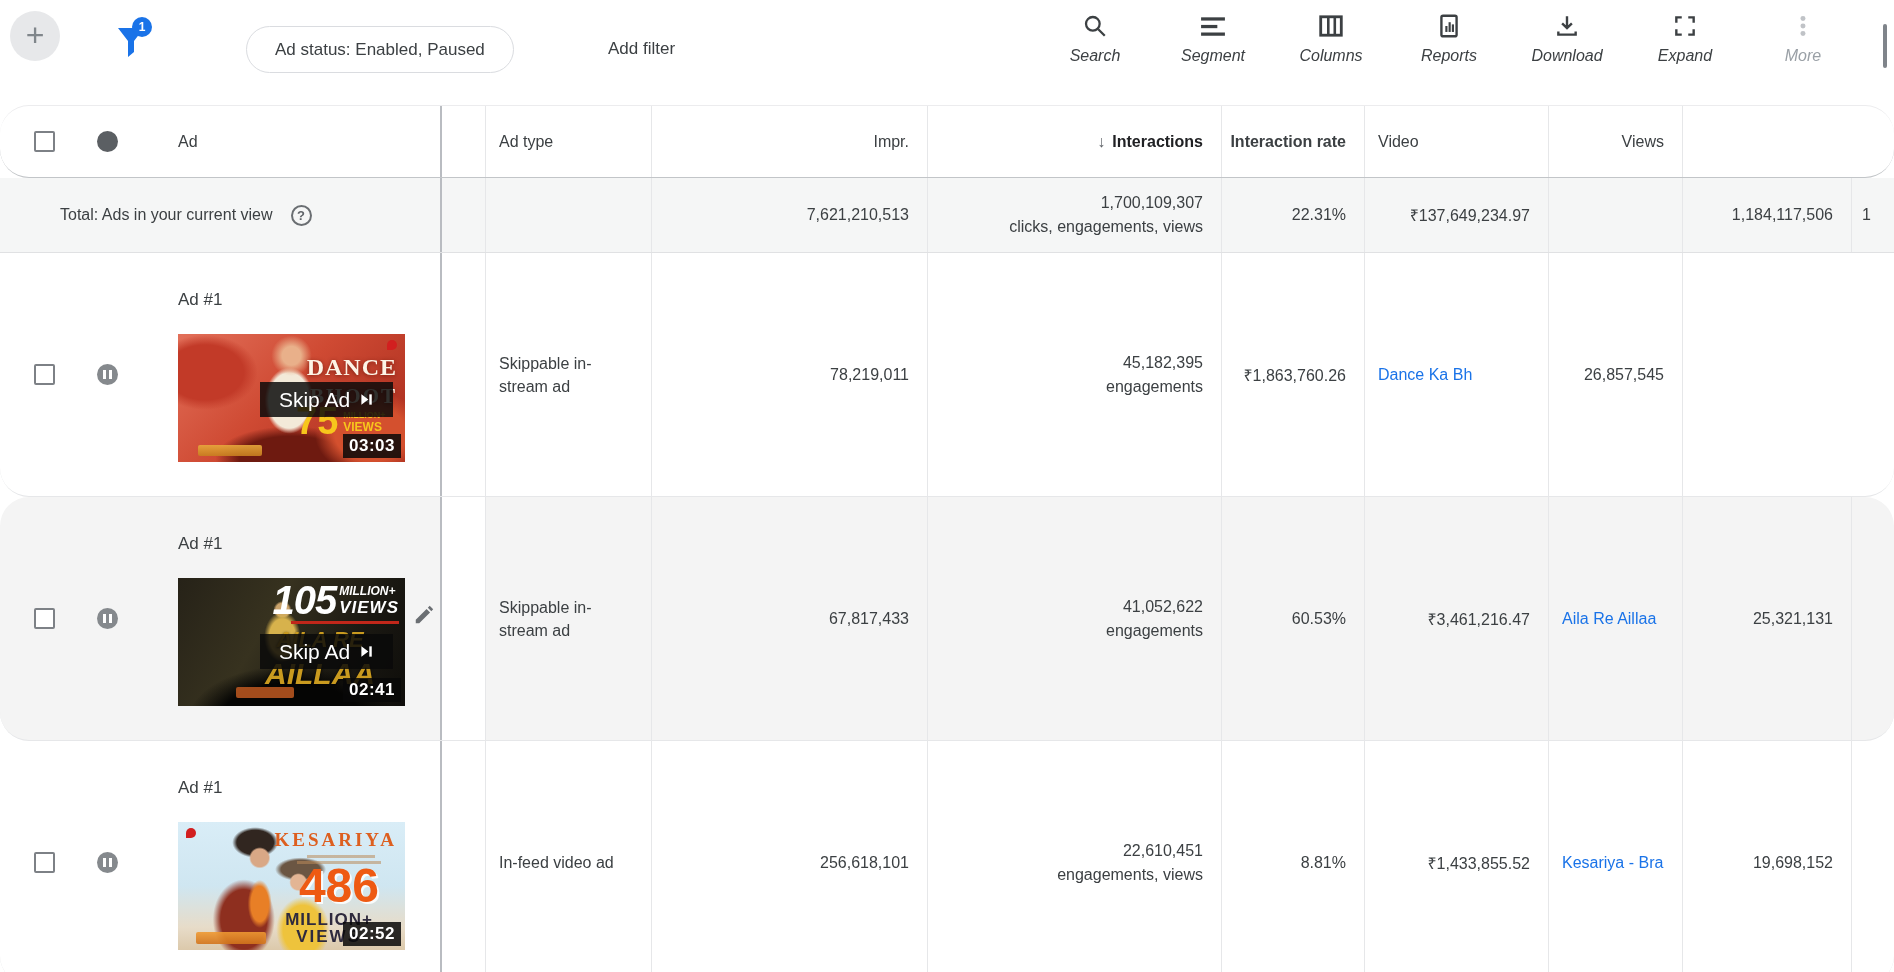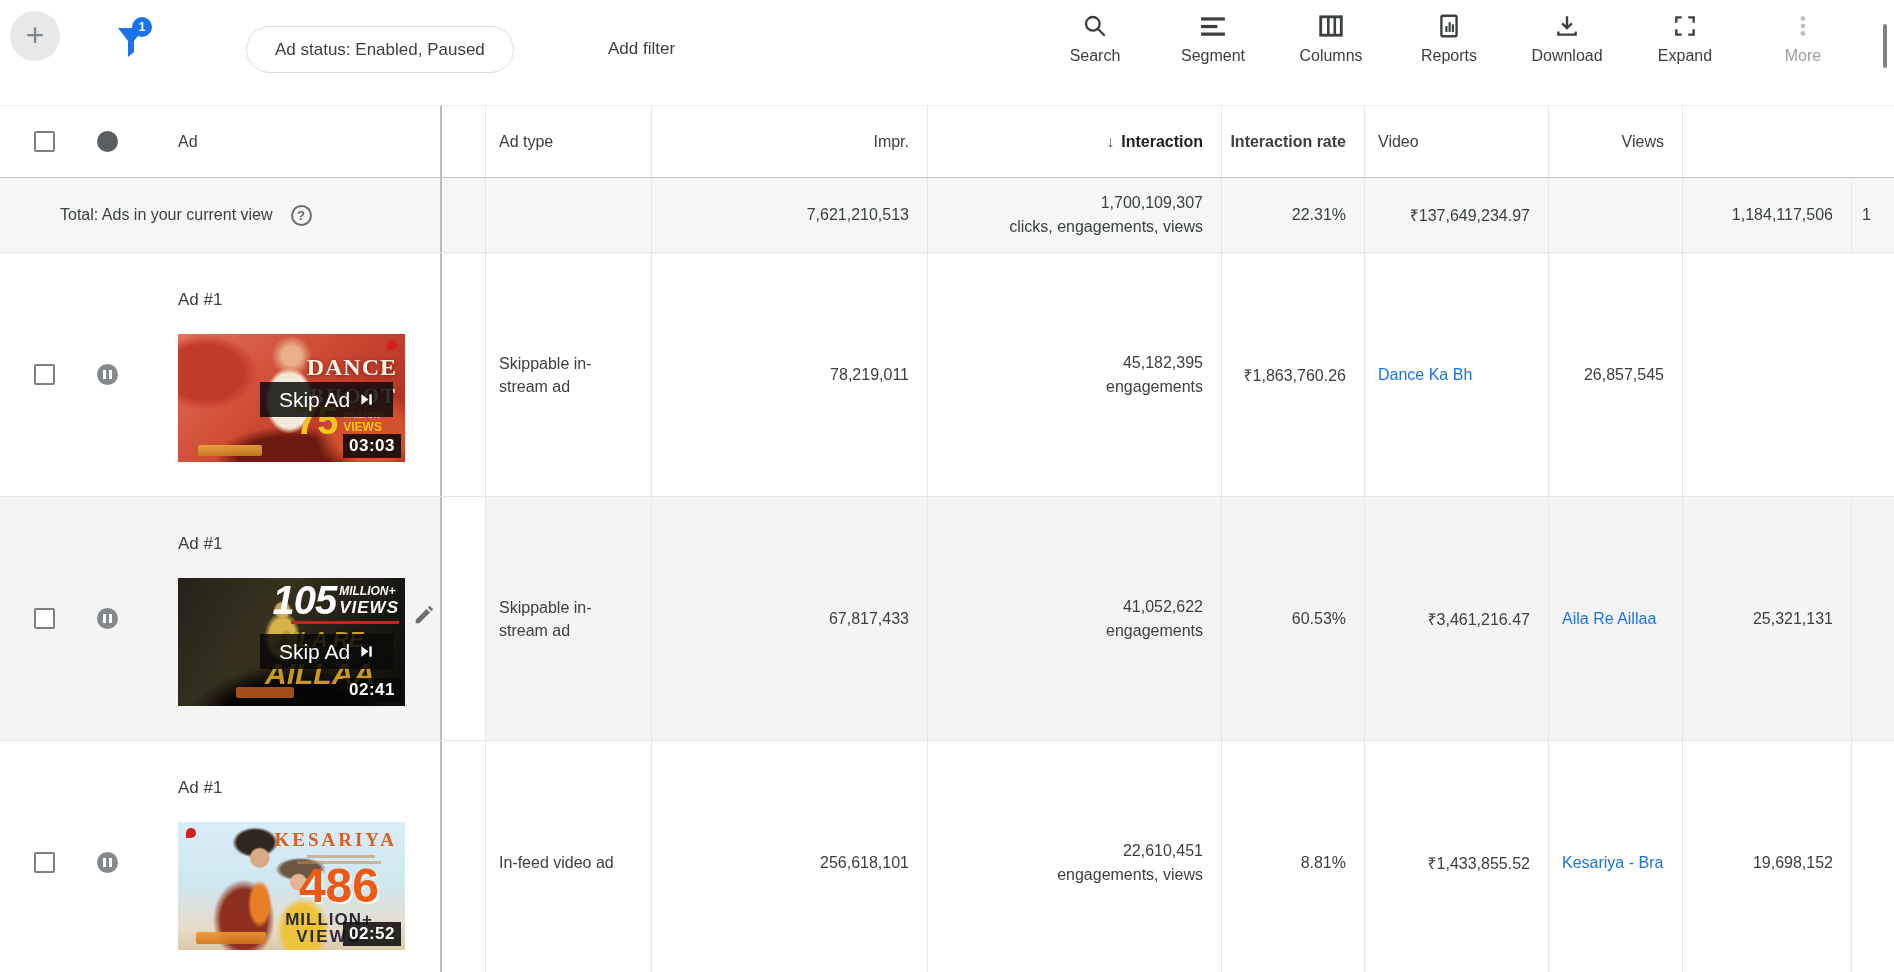--- a/index.html
+++ b/index.html
@@ -16,28 +16,28 @@
   .filter-badge { position:absolute; top:-9px; left:16px; min-width:20px; height:20px; padding:0 4px;
     background:#1a73e8; border-radius:10px; color:#fff; font-size:12px; font-weight:700;
     display:flex; align-items:center; justify-content:center; }
   .chip { position:absolute; left:246px; top:26px; height:47px; border:1px solid #dadce0;
     border-radius:24px; display:flex; align-items:center; padding:0 28px; font-size:17px;
     color:#3c4043; background:#fff; cursor:pointer; white-space:nowrap; }
   .add-filter { position:absolute; left:608px; top:39px; font-size:17px; color:#3c4043; cursor:pointer; }
   .tool-actions { position:absolute; left:1036px; top:13px; display:flex; }
   .tool-item { width:118px; display:flex; flex-direction:column; align-items:center; gap:8px; cursor:pointer; }
   .tool-item .ticon { width:26px; height:26px; display:flex; align-items:center; justify-content:center; color:#5f6368; }
-  .tool-item .tlabel { font-size:16px; color:#3c4043; }
+  .tool-item .tlabel { font-size:16px; color:#3c4043;font-style:italic; }
   .tool-item.disabled .tlabel { color:#9aa0a6; }
   .tool-item.disabled .ticon { color:#bdc1c6; }
   .vscroll { position:absolute; left:1883px; top:24px; width:4px; height:44px; background:#7f848a; border-radius:2px; }
 
   
   .table { position:absolute; top:105px; left:0; width:1894px; }
-  .grid { display:grid; grid-template-columns:75px 65px 300px 45px 166px 276px 294px 143px 184px 134px 169px 43px; }
+  .grid { display:grid; grid-template-columns:75px 65px 300px 45px 166px 276px 294px 143px 184px 134px 169px 43px;border-radius:29px; }
   .grid-total { display:grid; grid-template-columns:440px 45px 166px 276px 294px 143px 184px 134px 169px 43px; }
   .hrow { height:73px; border-top:1px solid #ececee; border-bottom:1px solid #c2c5c8; }
   .totrow { height:75px; background:#f5f6f6; border-bottom:1px solid #e0e1e3; }
   .drow { height:244px; border-bottom:1px solid #e6e7e9; background:#fff; }
   .drow.hovered { background:#f4f4f4; }
   .drow.hovered .c-sp { background:#fff; }
   .cell { display:flex; align-items:center; font-size:16px; color:#3c4043; overflow:hidden; }
   .c-sp { border-left:2px solid #b9bcc1; }
   .bl { border-left:1px solid #e6e7e9; }
   .num { justify-content:flex-end; padding-right:18px; text-align:right; }
@@ -254,21 +254,21 @@
       </div>
     <div class="cell c-sp"></div>
     <div class="cell bl c-adtype hdr">
         <span style="width:auto">Ad type</span>
       </div>
     <div class="cell bl num hdr">
         <span>Impr.</span>
       </div>
     <div class="cell bl num hdr">
       <span class="sort-arrow">↓</span>
-      <span class="hdr-bold">Interaction</span>
+      <span class="hdr-bold">Interactions</span>
     </div>
     <div class="cell bl num hdr rate-hdr">
         <span>Interaction rate</span>
       </div>
     <div class="cell bl c-video hdr">
         <span>Video</span>
       </div>
     <div class="cell bl num hdr">
         <span>Views</span>
       </div>

